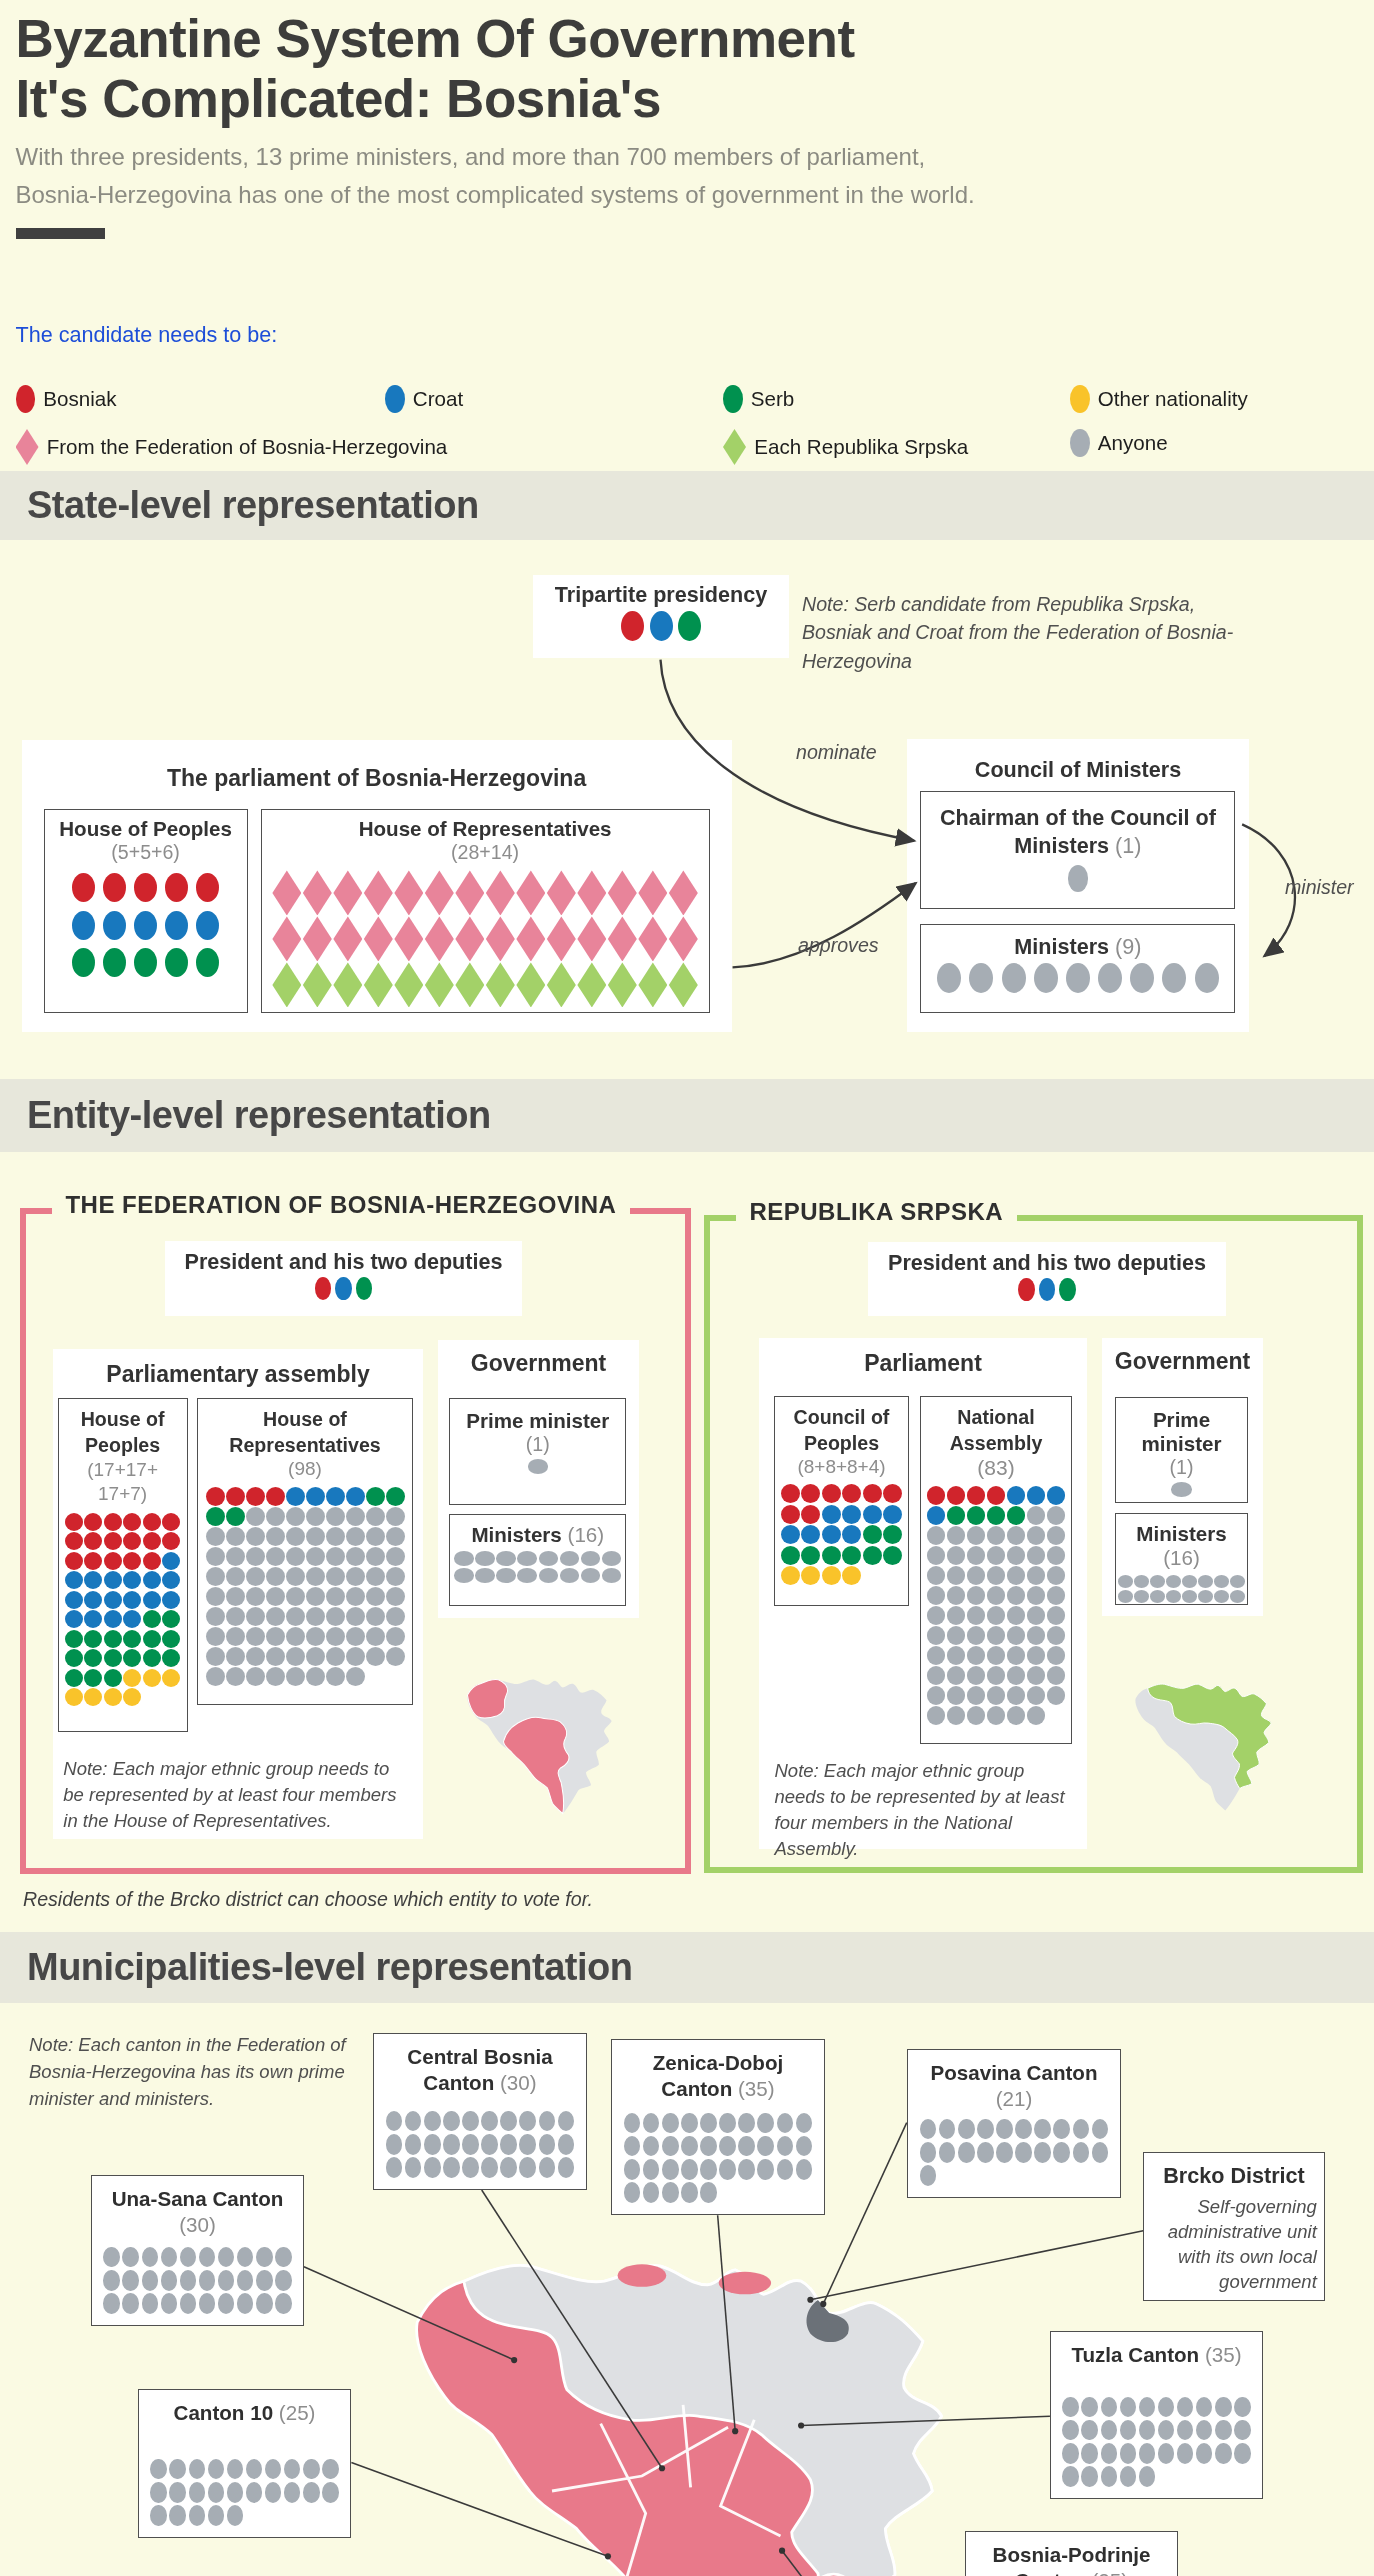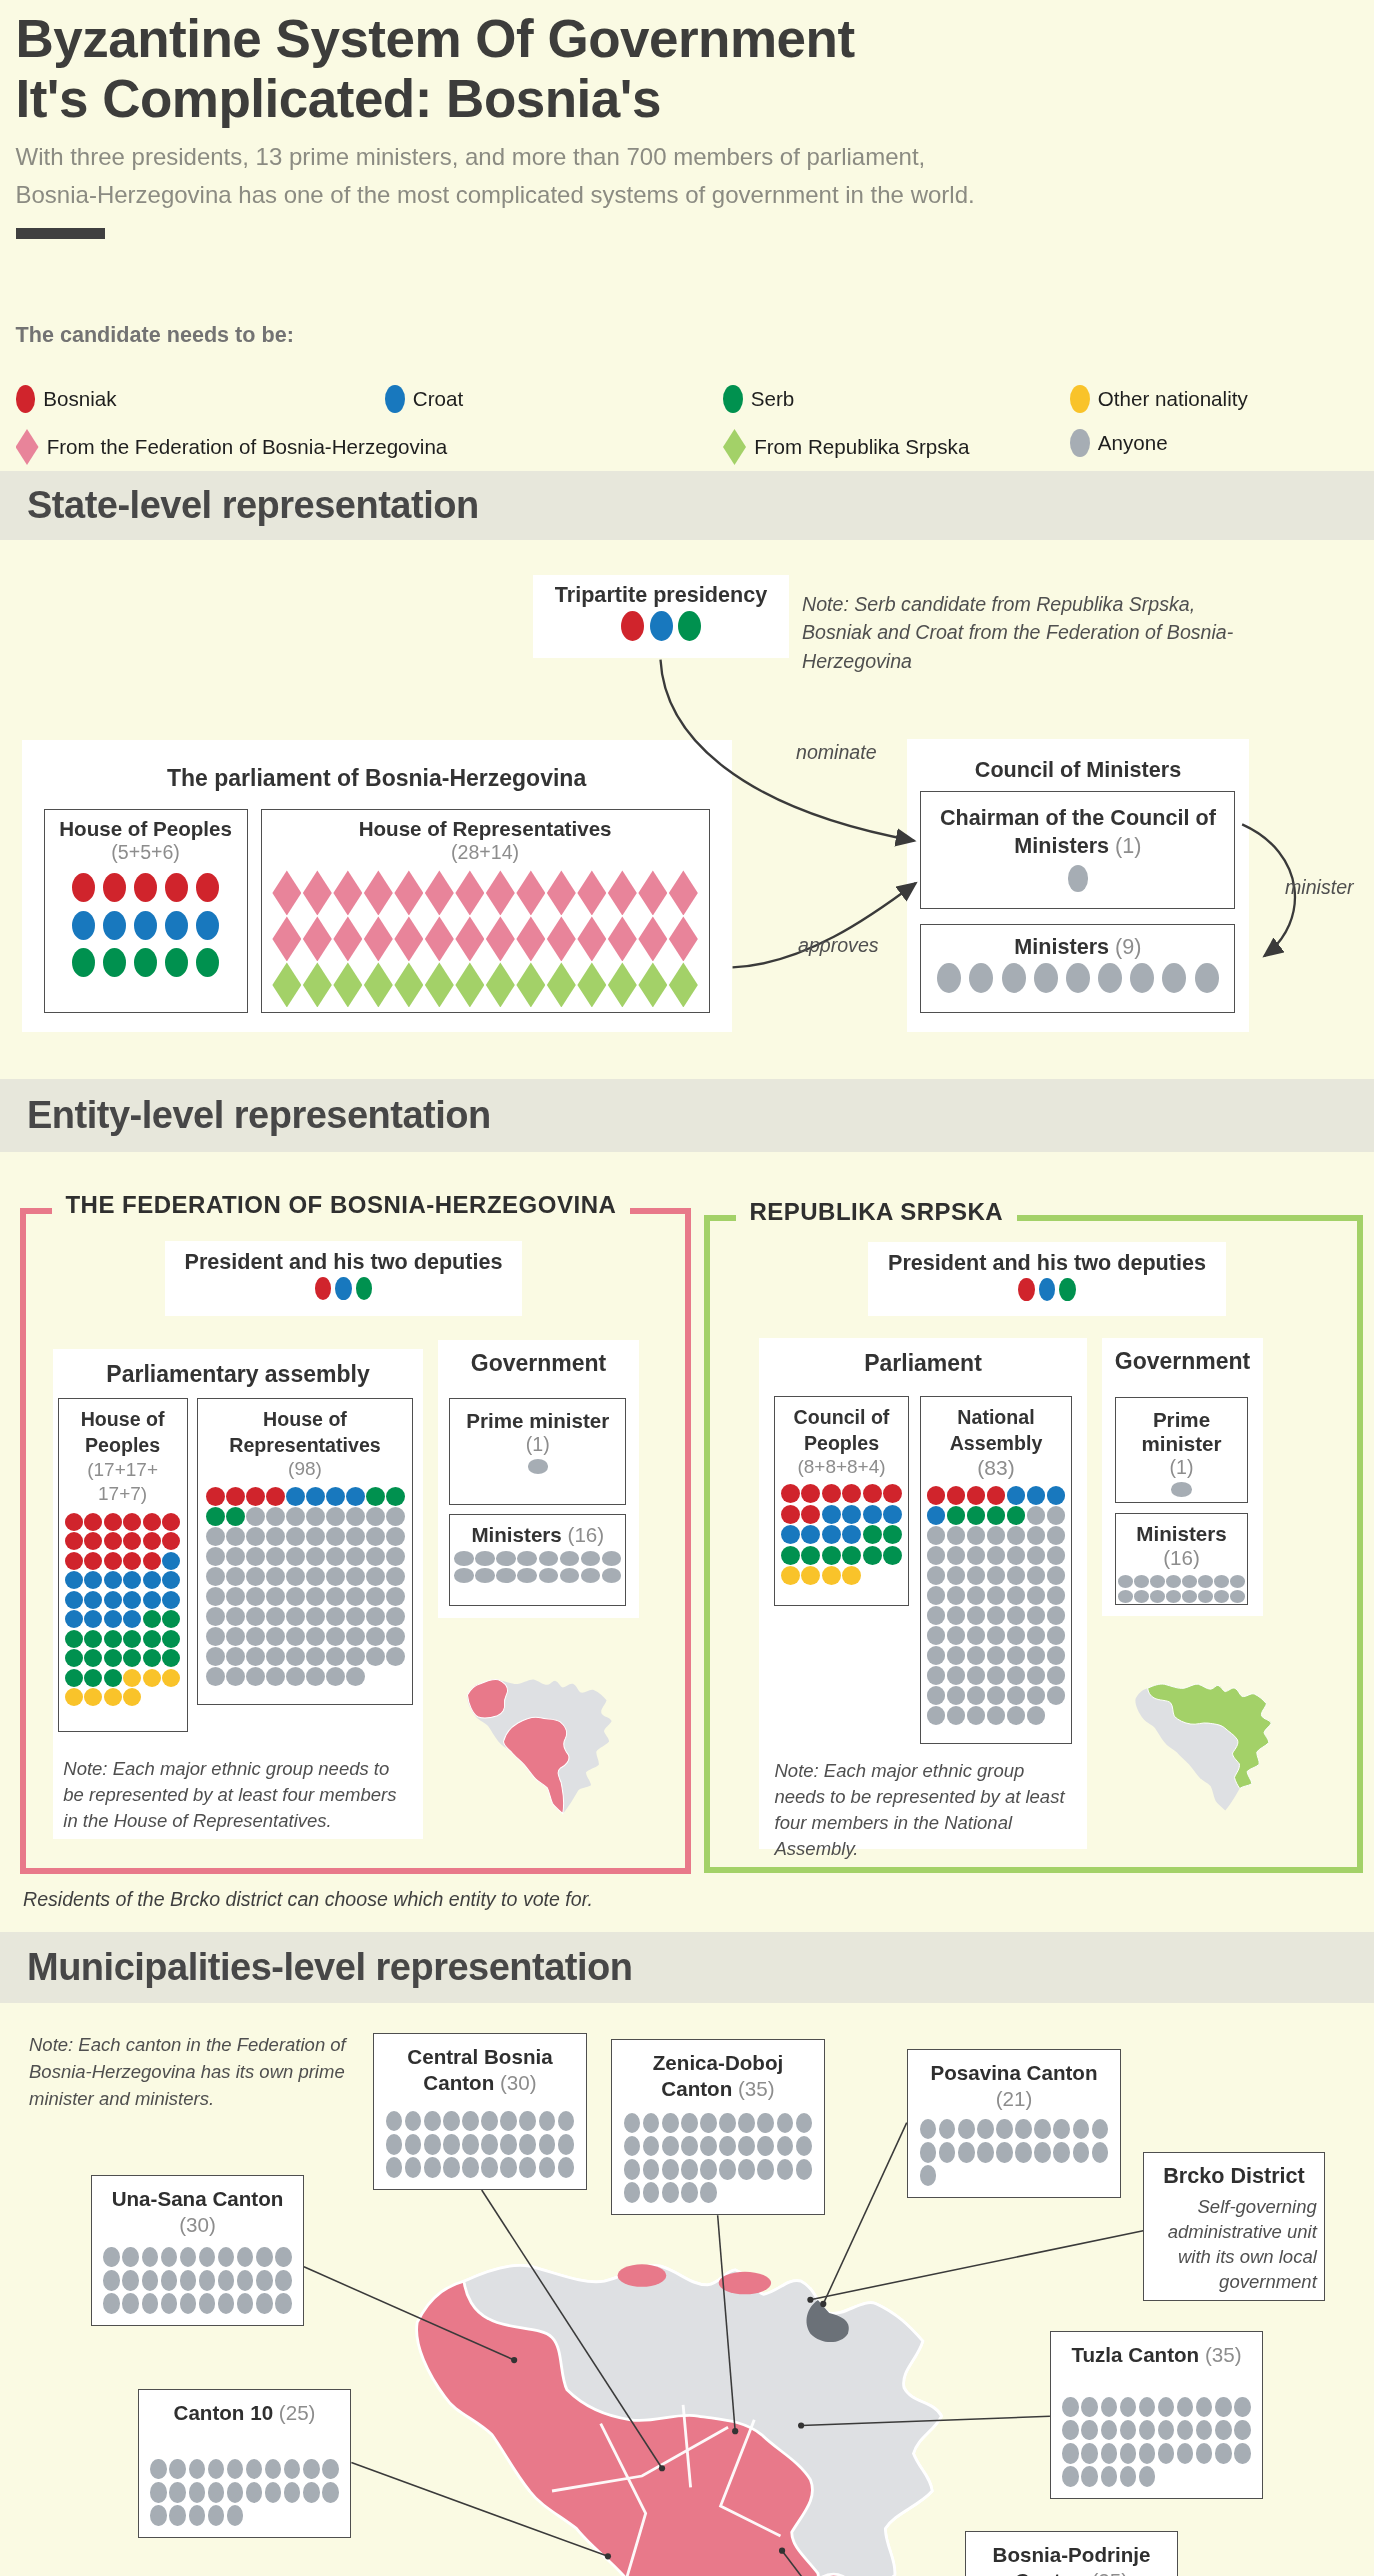--- a/index.html
+++ b/index.html
@@ -38,21 +38,21 @@
   <div class="abs" style="left:15.5px;top:9.3px;width:1340px;font-size:53px;font-weight:bold;color:#3d3d3b;line-height:1.13;letter-spacing:-0.5px;">
     <div>Byzantine System Of Government</div>
     <div>It's Complicated: Bosnia's</div>
   </div>
   <div class="abs" style="left:15.5px;top:138px;width:1350px;font-size:24px;color:#8b8b82;line-height:1.6;">
     <div>With three presidents, 13 prime ministers, and more than 700 members of parliament,</div>
     <div>Bosnia-Herzegovina has one of the most complicated systems of government in the world.</div>
   </div>
   <div class="abs" style="left:15.5px;top:228px;width:89px;height:11.3px;background:var(--ink);"></div>
 
-  <div class="abs" style="left:15.5px;top:322px;font-size:21.6px;font-weight:bold;color:#737373;">The candidate needs to be:</div>
+  <div class="abs" style="left:15.5px;top:322px;font-size:21.6px;font-weight:normal;color:#1d4ed8;">The candidate needs to be:</div>
   <div class="legend-item" style="left:15.5px;top:385px;">
     <span class="swatch" style="background: rgb(208, 36, 44);"></span>
     <span>Bosniak</span>
   </div>
   <div class="legend-item" style="left:385px;top:385px;">
     <span class="swatch" style="background: rgb(24, 120, 190);"></span>
     <span>Croat</span>
   </div>
   <div class="legend-item" style="left:723px;top:385px;">
     <span class="swatch" style="background: rgb(0, 145, 79);"></span>
@@ -61,21 +61,21 @@
   <div class="legend-item" style="left:1070px;top:385px;">
     <span class="swatch" style="background: rgb(249, 195, 42);"></span>
     <span>Other nationality</span>
   </div>
   <div class="legend-item" style="left:15.5px;top:429px;">
     <span class="swatch diamond" style="background: rgb(232, 132, 154);"></span>
     <span>From the Federation of Bosnia-Herzegovina</span>
   </div>
   <div class="legend-item" style="left:723px;top:429px;">
     <span class="swatch diamond" style="background: rgb(163, 209, 104);"></span>
-    <span>From Republika Srpska</span>
+    <span>Each Republika Srpska</span>
   </div>
   <div class="legend-item" style="left:1070px;top:429px;">
     <span class="swatch" style="background: rgb(166, 173, 180);"></span>
     <span>Anyone</span>
   </div>
 
   <div class="band" style="top:471px;">State-level representation</div>
 
   <div class="wbox" style="left:533px;top:575px;width:256px;height:83px;padding-top:7.2px;">
     <div class="box-title" style="font-size:21.6px;">Tripartite presidency</div>

